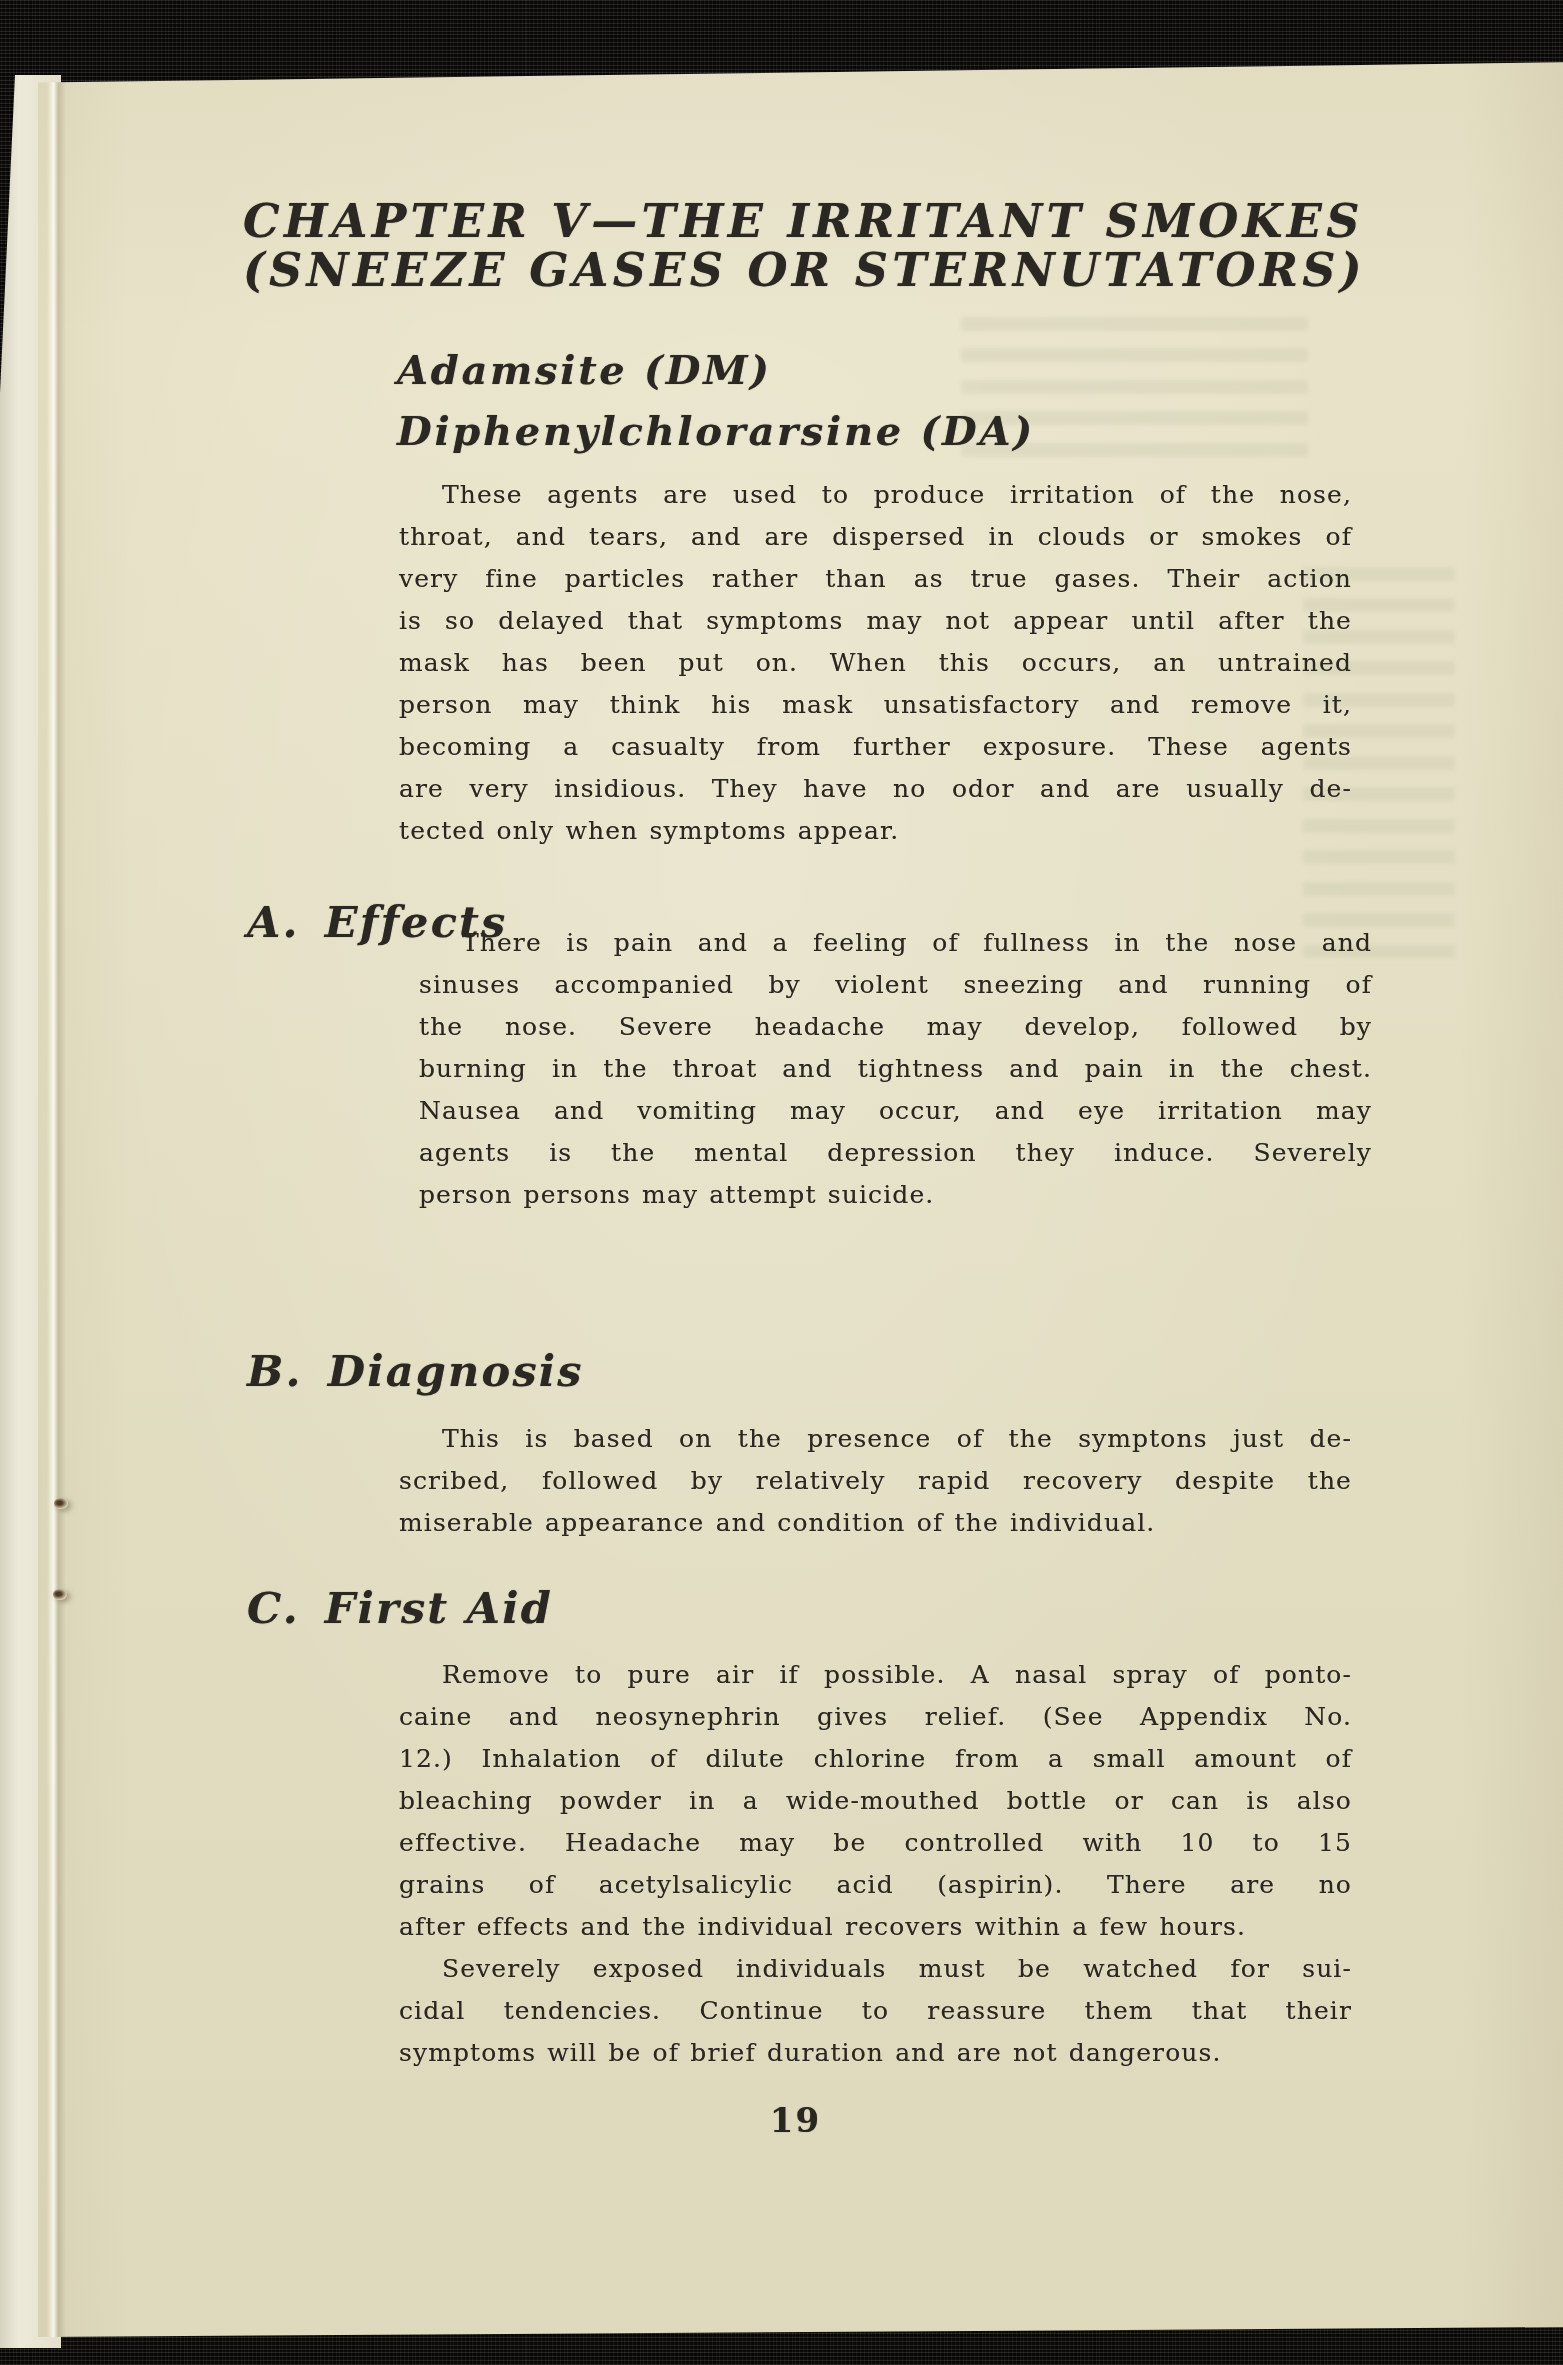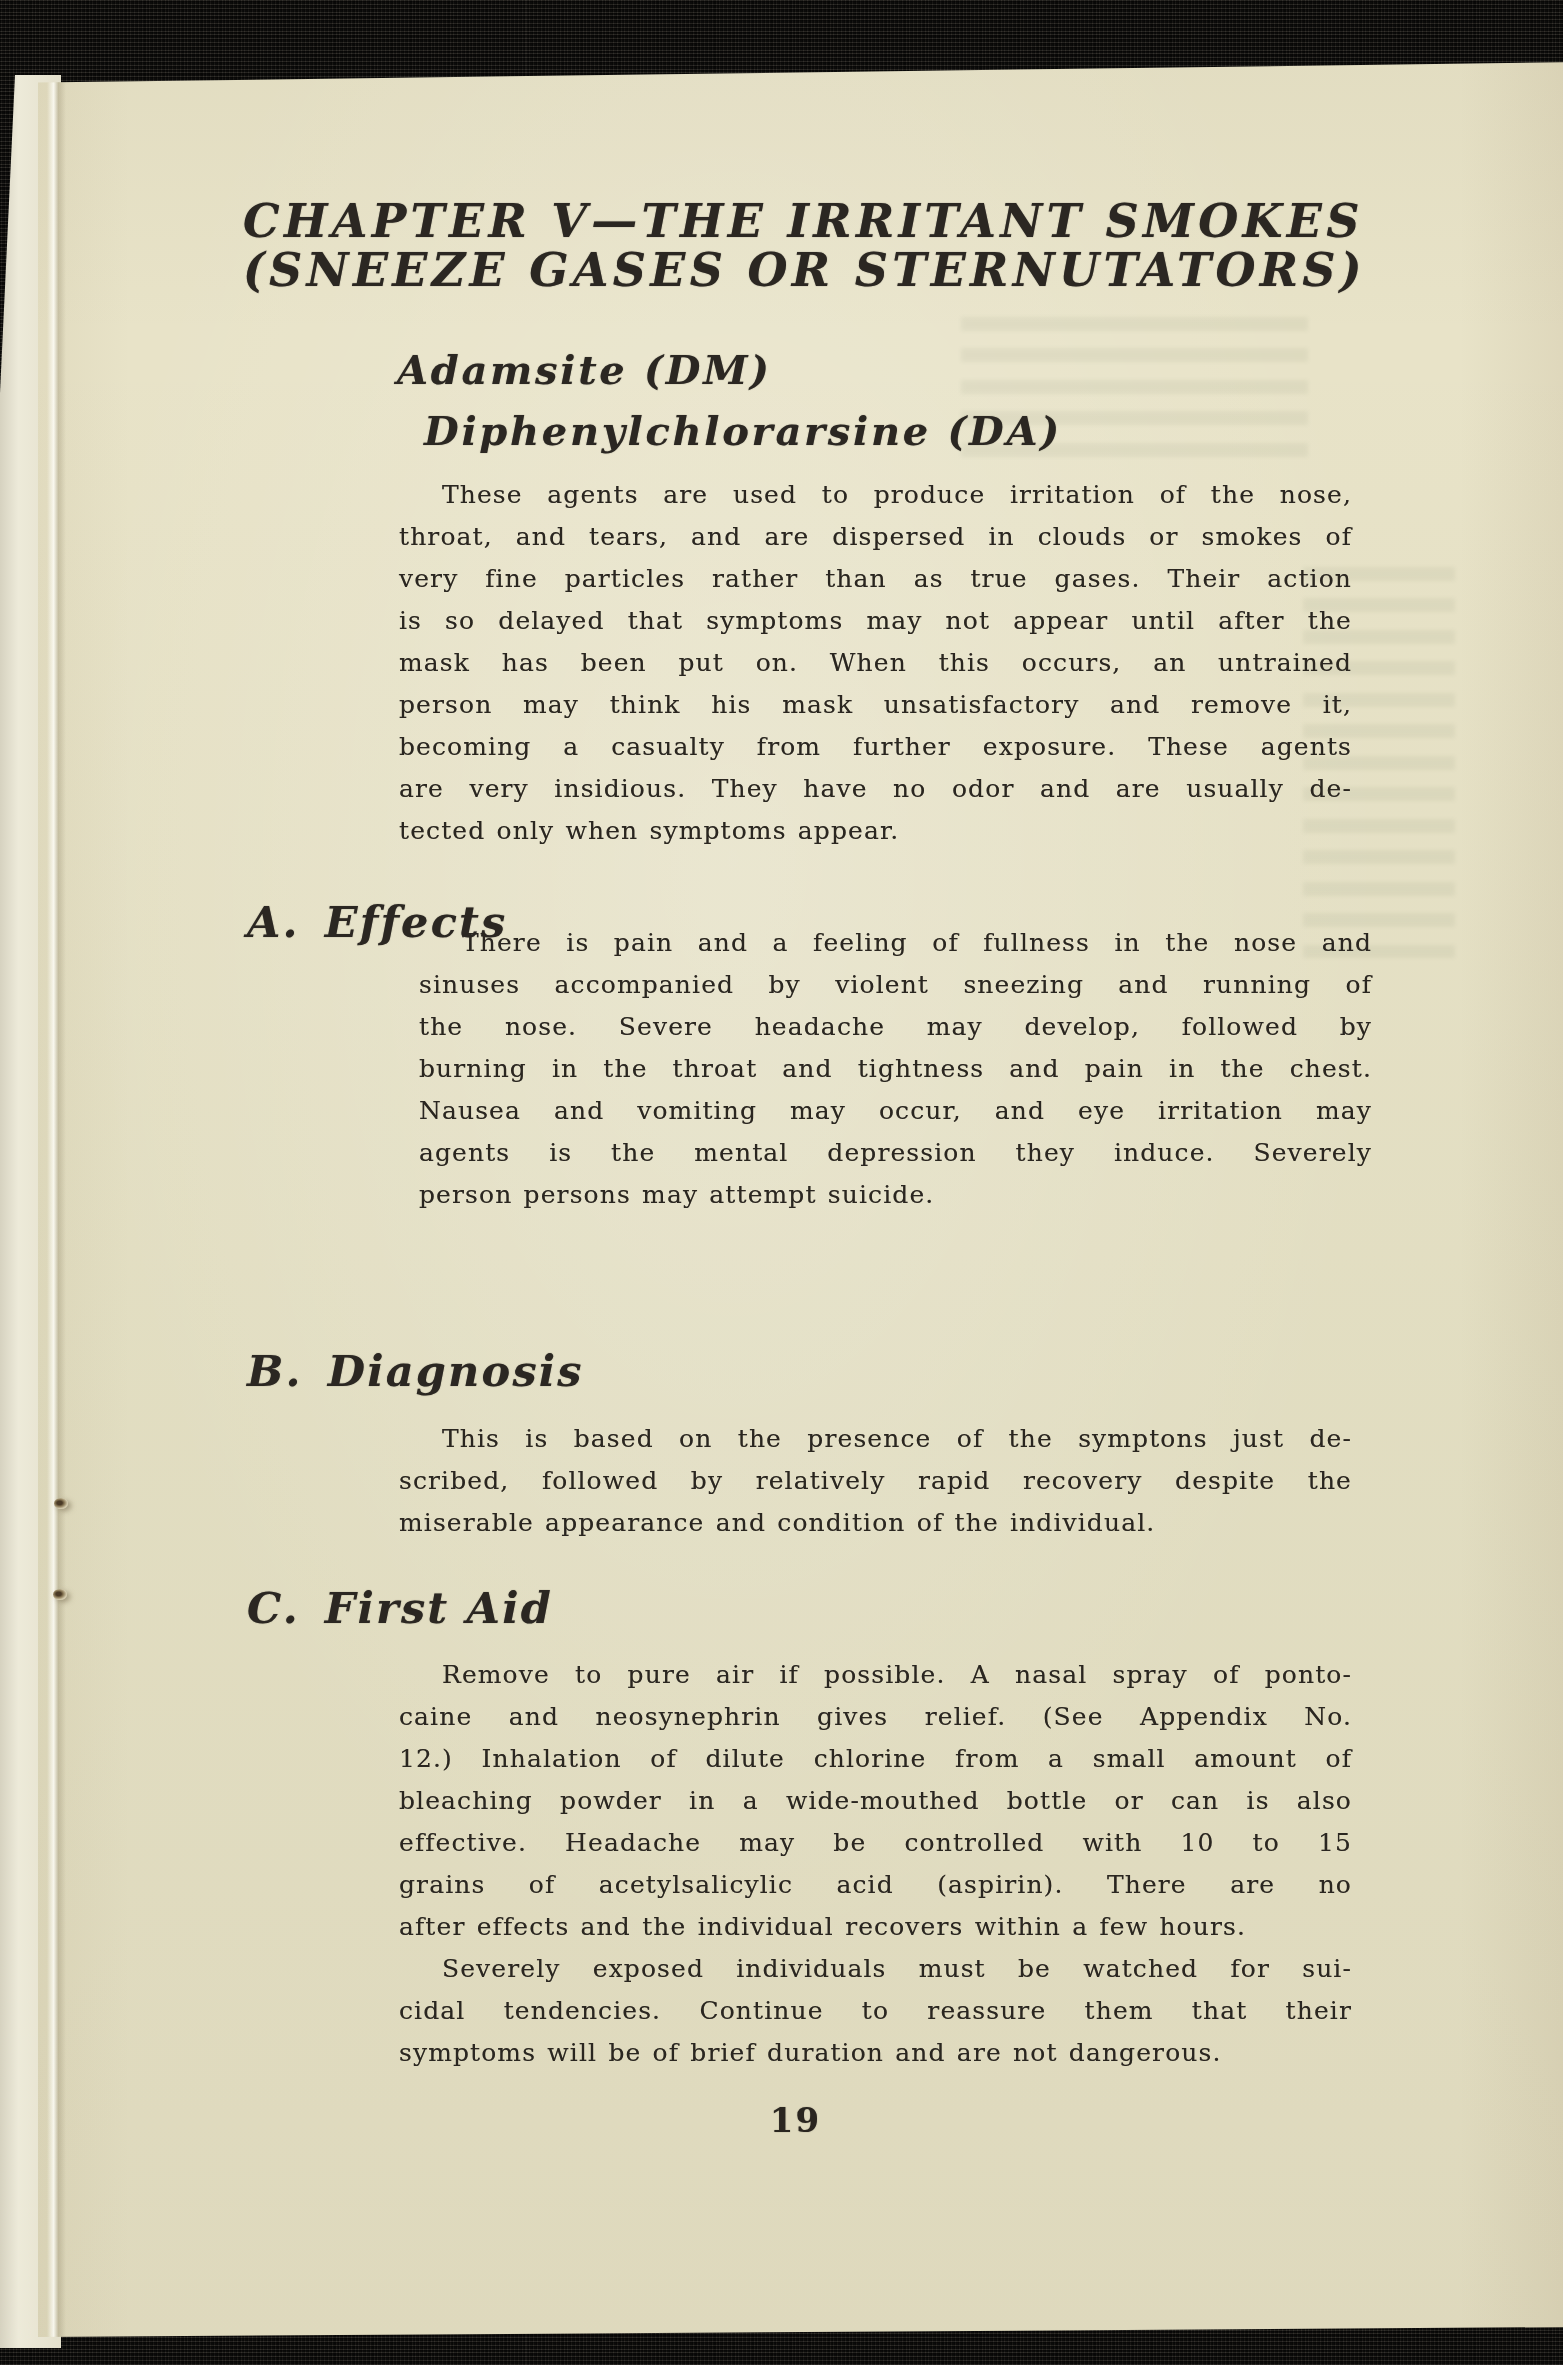--- a/index.html
+++ b/index.html
@@ -102,21 +102,21 @@
     <div class="staple-hole" style="left:15px;top:1527px;"></div>
     <div class="ghost" style="left:923px;top:255px;width:347px;height:141px;"></div>
     <div class="ghost" style="left:1265px;top:505px;width:152px;height:391px;"></div>
 
     <div id="chapter-title" class="abs">
       <div>CHAPTER V—THE IRRITANT SMOKES</div>
       <div>(SNEEZE GASES OR STERNUTATORS)</div>
     </div>
 
     <div class="agent-heading abs" style="top:288px;">Adamsite (DM)</div>
-    <div class="agent-heading abs" style="top:349px;margin-left:27px;">Diphenylchlorarsine (DA)</div>
+    <div class="agent-heading abs" style="top:349px;">Diphenylchlorarsine (DA)</div>
 
     <div id="intro-paragraph" class="body-block para abs">
         <div class="line">These agents are used to produce irritation of the nose,</div>
         <div class="line">throat, and tears, and are dispersed in clouds or smokes of</div>
         <div class="line">very fine particles rather than as true gases.  Their action</div>
         <div class="line">is so delayed that symptoms may not appear until after the</div>
         <div class="line">mask has been put on.  When this occurs, an untrained</div>
         <div class="line">person may think his mask unsatisfactory and remove it,</div>
         <div class="line">becoming a casualty from further exposure.  These agents</div>
         <div class="line">are very insidious.  They have no odor and are usually de-</div>

